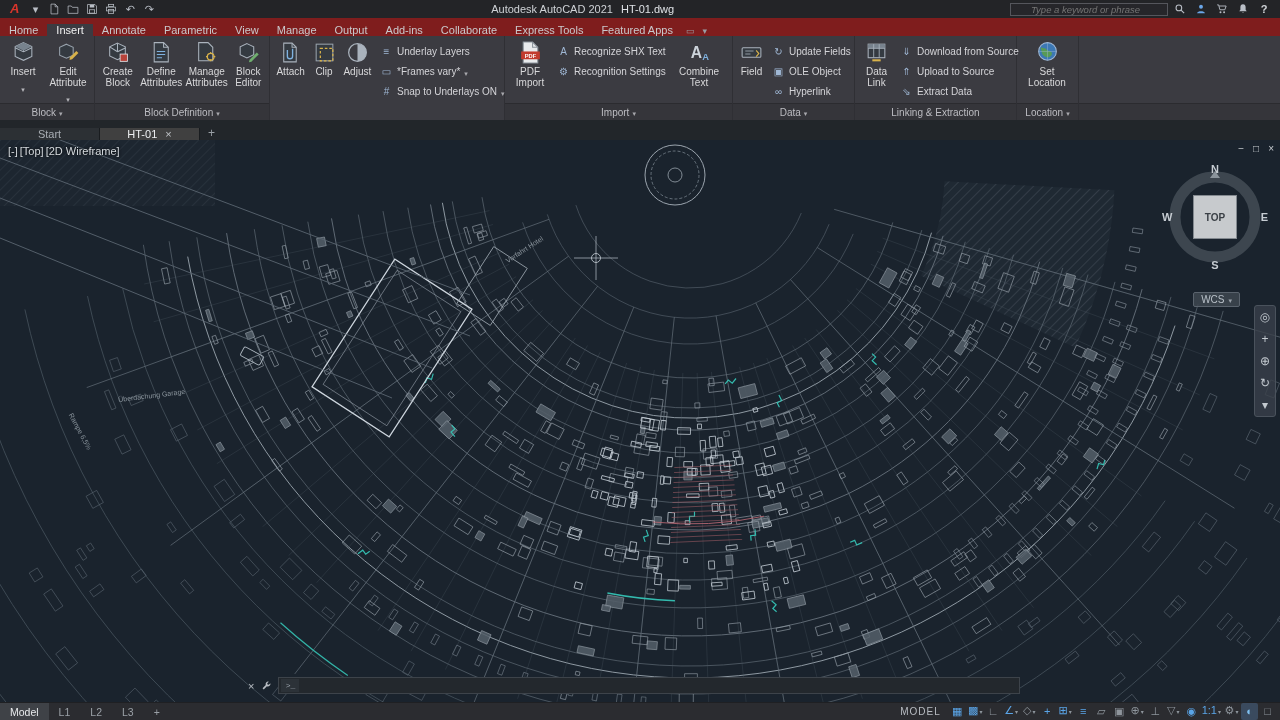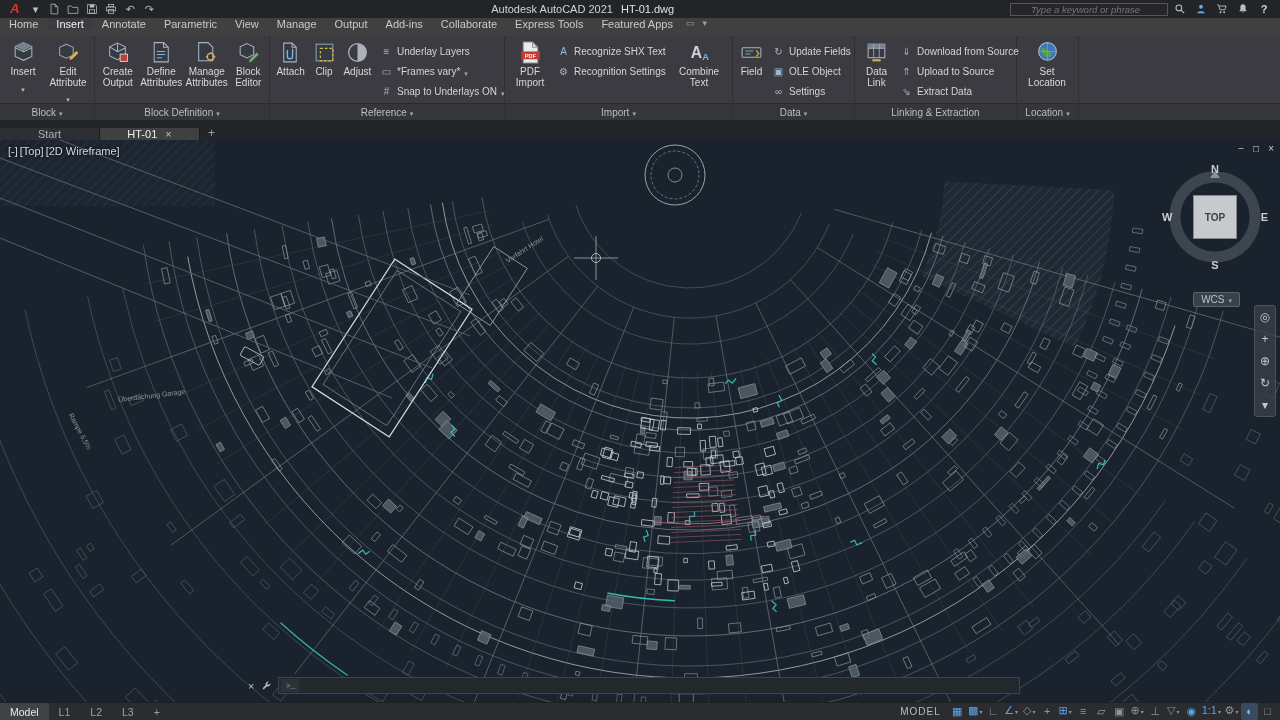--- a/index.html
+++ b/index.html
@@ -14,21 +14,21 @@
 .tb-ic{width:12px;height:12px;color:#b9bec6;font-size:11px;line-height:12px;display:inline-block;text-align:center}
 .tb-title{flex:1;text-align:center;color:#cfd2d6;font-size:11px;white-space:nowrap;overflow:hidden}
 .tb-doc{margin-left:8px;color:#dfe2e6}
 .tb-search{display:flex;align-items:center;background:#26262a;border:1px solid #55565c;height:13px;width:158px;padding:0 20px}
 .tb-search input{flex:1;background:transparent;border:none;outline:none;color:#9a9fa6;font-size:9.5px;font-style:italic;font-family:"Liberation Sans",sans-serif;width:100%}
 .tb-icons{display:flex;align-items:center;gap:9px;padding-right:4px}
 .tb-icons [data-name="sign-in-icon"]{color:#6aa6e8}
 .tb-icons [data-name="help-icon"]{font-weight:bold;color:#d0d4d8}
 
 
-.ribbon-tabs{height:18px;background:#404040;display:flex;align-items:flex-start;font-size:11px;color:#c9c9cc}
+.ribbon-tabs{height:18px;background:#7f1d1d;display:flex;align-items:flex-end;font-size:11px;color:#c9c9cc}
 .rtab{padding:0 9px;display:flex;align-items:center;cursor:default;white-space:nowrap}
 .rtab.active{background:#3b3b41;color:#f0f0f0}
 .rt-ic{display:flex;align-items:center;color:#9a9da3;font-size:9px;padding:0 4px}
 
 
 .ribbon{height:84px;background:#3b3b41;display:flex}
 .panel{display:flex;flex-direction:column;border-right:1px solid #2f2f34;flex:none}
 .panel-body{height:67px;display:flex;align-items:flex-start;padding:2px 2px 0 2px}
 .panel-footer{height:17px;background:#35353a;border-top:1px solid #2b2b2f;display:flex;align-items:center;justify-content:center;font-size:10px;color:#bdbdc2;gap:3px}
 .fcaret::after{content:"▾";font-size:7px;color:#a8a8ad}
@@ -232,21 +232,21 @@
 
     <div class="panel" style="width:175px" data-name="panel-block-definition">
       <div class="panel-body">
         <div class="big-btn" style="width:42px" data-name="create-block-button">
           <svg class="bicon" viewBox="0 0 24 24" data-name="create-block-icon">
               <path d="M12 3l7.5 3.6v8.8L12 19 4.5 15.4V6.6z" fill="#343a41" stroke="#aab3bd"></path>
               <path d="M12 3v8.3m0 0l7.5-3.7m-7.5 3.7L4.5 6.6" stroke="#aab3bd" fill="none"></path>
               <rect x="14.5" y="13.5" width="7" height="7" fill="#b8433a" stroke="#e0e4e8" stroke-width=".8"></rect>
             </svg>
           <span class="blabel" data-name="create-block-label">Create
-Output</span>
+Block</span>
         </div>
         <div class="big-btn" style="width:46px" data-name="define-attributes-button">
           <svg class="bicon" viewBox="0 0 24 24" data-name="define-attributes-icon">
               <path d="M5 2.5h9l4.5 4.5v14H5z" fill="#343a41" stroke="#aab3bd"></path>
               <path d="M14 2.5V7h4.5" fill="none" stroke="#aab3bd"></path>
               <path d="M7.5 11h8M7.5 14h8M7.5 17h5" stroke="#7fb2e0"></path>
             </svg>
           <span class="blabel" data-name="define-attributes-label">Define
 Attributes</span>
         </div>
@@ -308,24 +308,20 @@
             <span class="rlabel" data-name="frames-label">*Frames vary*</span>
             <span class="rcaret" data-name="chevron-down-icon"></span>
           </div>
           <div class="row-btn" data-name="snap-to-underlays-dropdown">
             <span class="ricon" data-name="snap-underlay-icon">#</span>
             <span class="rlabel" data-name="snap-to-underlays-label">Snap to Underlays ON</span>
             <span class="rcaret" data-name="chevron-down-icon"></span>
           </div>
         </div>
       </div>
-      <div class="panel-footer" data-name="panel-footer-reference">
-        <span data-name="panel-footer-label">Reference</span>
-          <span class="fcaret" data-name="chevron-down-icon"></span>
-      </div>
     </div>
 
     <div class="panel" style="width:228px" data-name="panel-import">
       <div class="panel-body">
         <div class="big-btn" style="width:46px" data-name="pdf-import-button">
           <svg class="bicon" viewBox="0 0 24 24" data-name="pdf-icon">
               <path d="M5 2h9l5 5v15H5z" fill="#e8eaec" stroke="#8a929a"></path>
               <path d="M14 2v5h5" fill="none" stroke="#8a929a"></path>
               <rect x="3" y="11" width="18" height="7.5" fill="#c23b2e"></rect>
               <text x="12" y="17" font-size="5.5" fill="#fff" text-anchor="middle" font-weight="bold">PDF</text>
@@ -372,21 +368,21 @@
           <div class="row-btn" data-name="update-fields-button">
             <span class="ricon" data-name="refresh-icon">↻</span>
             <span class="rlabel" data-name="update-fields-label">Update Fields</span>
           </div>
           <div class="row-btn" data-name="ole-object-button">
             <span class="ricon" data-name="ole-object-icon">▣</span>
             <span class="rlabel" data-name="ole-object-label">OLE Object</span>
           </div>
           <div class="row-btn" data-name="hyperlink-button">
             <span class="ricon" data-name="hyperlink-icon">∞</span>
-            <span class="rlabel" data-name="hyperlink-label">Settings</span>
+            <span class="rlabel" data-name="hyperlink-label">Hyperlink</span>
           </div>
         </div>
       </div>
       <div class="panel-footer" data-name="panel-footer-data">
         <span data-name="panel-footer-label">Data</span>
           <span class="fcaret" data-name="chevron-down-icon"></span>
       </div>
     </div>
 
     <div class="panel" style="width:162px" data-name="panel-linking-extraction">

